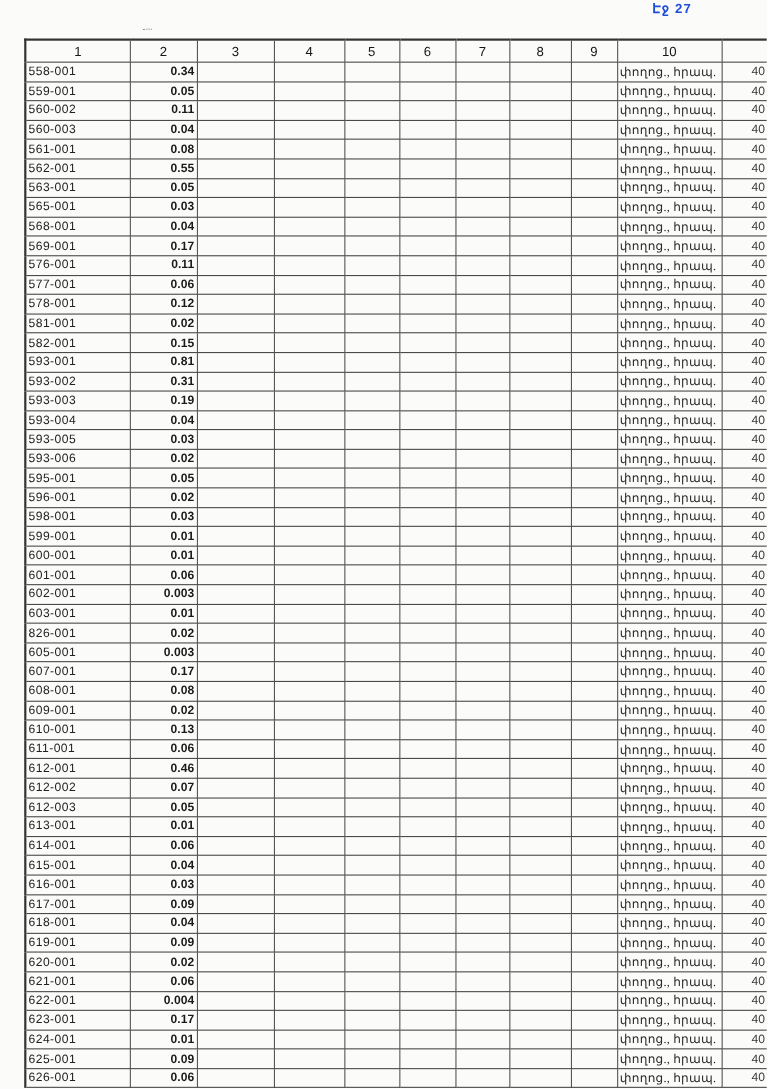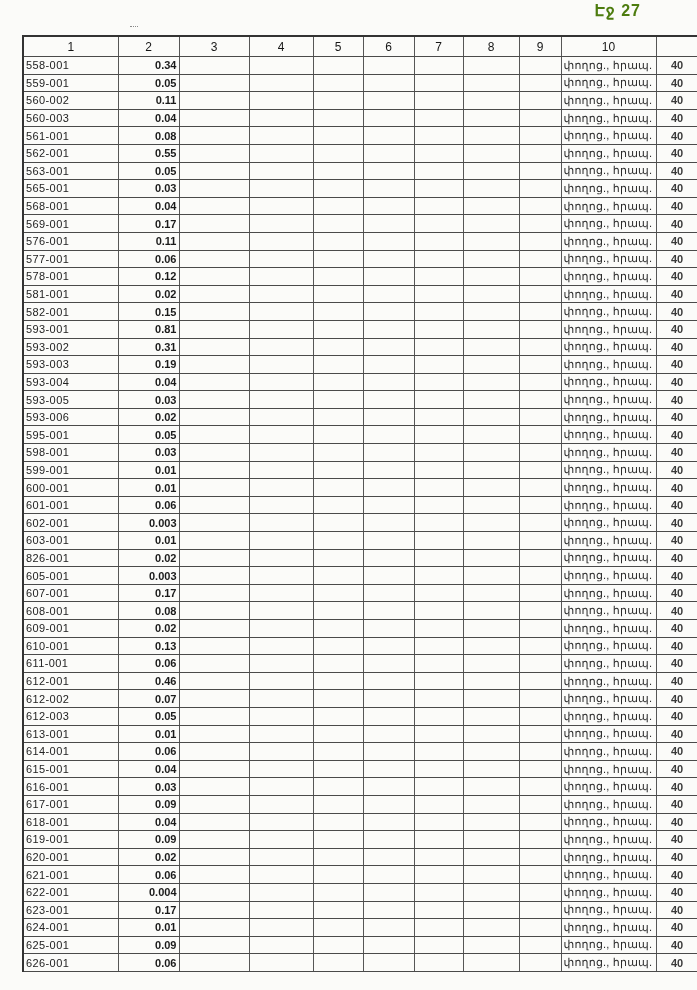--- a/index.html
+++ b/index.html
@@ -11,25 +11,25 @@
     height: 990px;
     background: #fbfbf9;
     overflow: hidden;
     position: relative;
     font-family: "Liberation Sans", sans-serif;
     color: #1c1c1c;
   }
   .page-num {
     position: absolute;
     top: 1px;
-    right: 56px;
-    font-size: 16px;
+    right: 68px;
+    font-size: 12px;
     font-weight: bold;
     letter-spacing: 1px;
-    color: #4d7c0f;
+    color: #1d4ed8;
   }
   .scan-speck {
     position: absolute;
     top: 26px;
     left: 130px;
     width: 8px;
     height: 2px;
     border-top: 1px dotted #8a8a8a;
   }
   table.doc {
@@ -73,30 +73,30 @@
     text-align: right;
     font-weight: bold;
     color: #1a1a1a;
   }
   td.empty { background: transparent; }
   td.cat {
     font-size: 10.5px;
     padding-left: 4px;
     color: #2a2a2a;
     letter-spacing: 0.2px;
+    font-family: Liberation Serif, serif;
   }
   th.cat-h, td.cat { border-right: 2px solid #333; }
   td.margin-cell, th.margin-cell {
     border: none;
     background: transparent;
-    text-align: center;
+    text-align: right;
     padding-left: 8px;
     font-size: 9px;
     color: #3a3a3a;
-    font-weight: bold;
   }
 </style>
 </head>
 <body>
 
 <div class="page-num">Էջ 27</div>
 
 <div class="scan-speck"></div>
 
 <table class="doc">
@@ -409,20 +409,33 @@
         <td class="empty"></td>
         <td class="empty"></td>
         <td class="empty"></td>
         <td class="empty"></td>
         <td class="empty"></td>
         <td class="empty"></td>
         <td class="cat">փողոց., հրապ.</td>
         <td class="margin-cell">40</td>
       </tr>
       <tr>
+        <td class="code">596-001</td>
+        <td class="val">0.02</td>
+        <td class="empty"></td>
+        <td class="empty"></td>
+        <td class="empty"></td>
+        <td class="empty"></td>
+        <td class="empty"></td>
+        <td class="empty"></td>
+        <td class="empty"></td>
+        <td class="cat">փողոց., հրապ.</td>
+        <td class="margin-cell">40</td>
+      </tr>
+      <tr>
         <td class="code">598-001</td>
         <td class="val">0.03</td>
         <td class="empty"></td>
         <td class="empty"></td>
         <td class="empty"></td>
         <td class="empty"></td>
         <td class="empty"></td>
         <td class="empty"></td>
         <td class="empty"></td>
         <td class="cat">փողոց., հրապ.</td>

